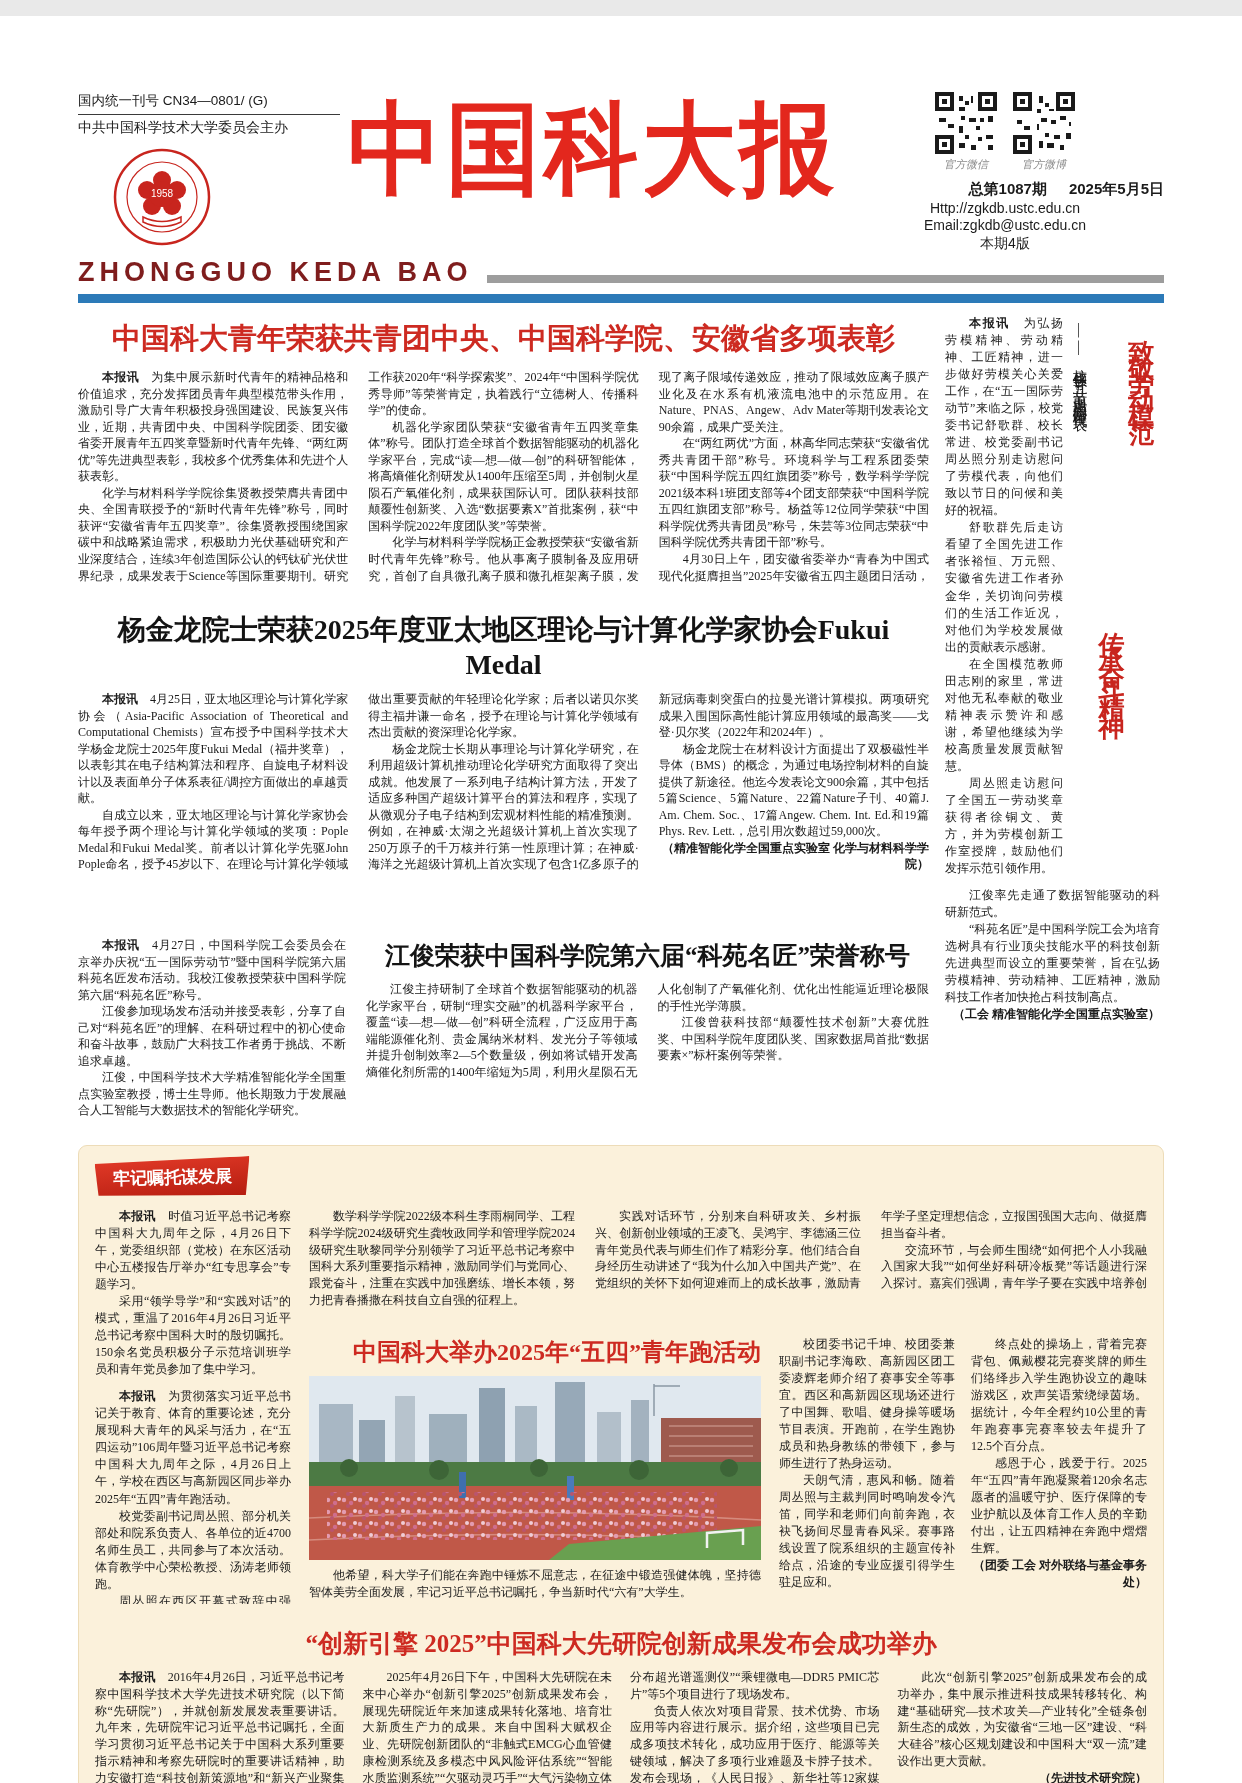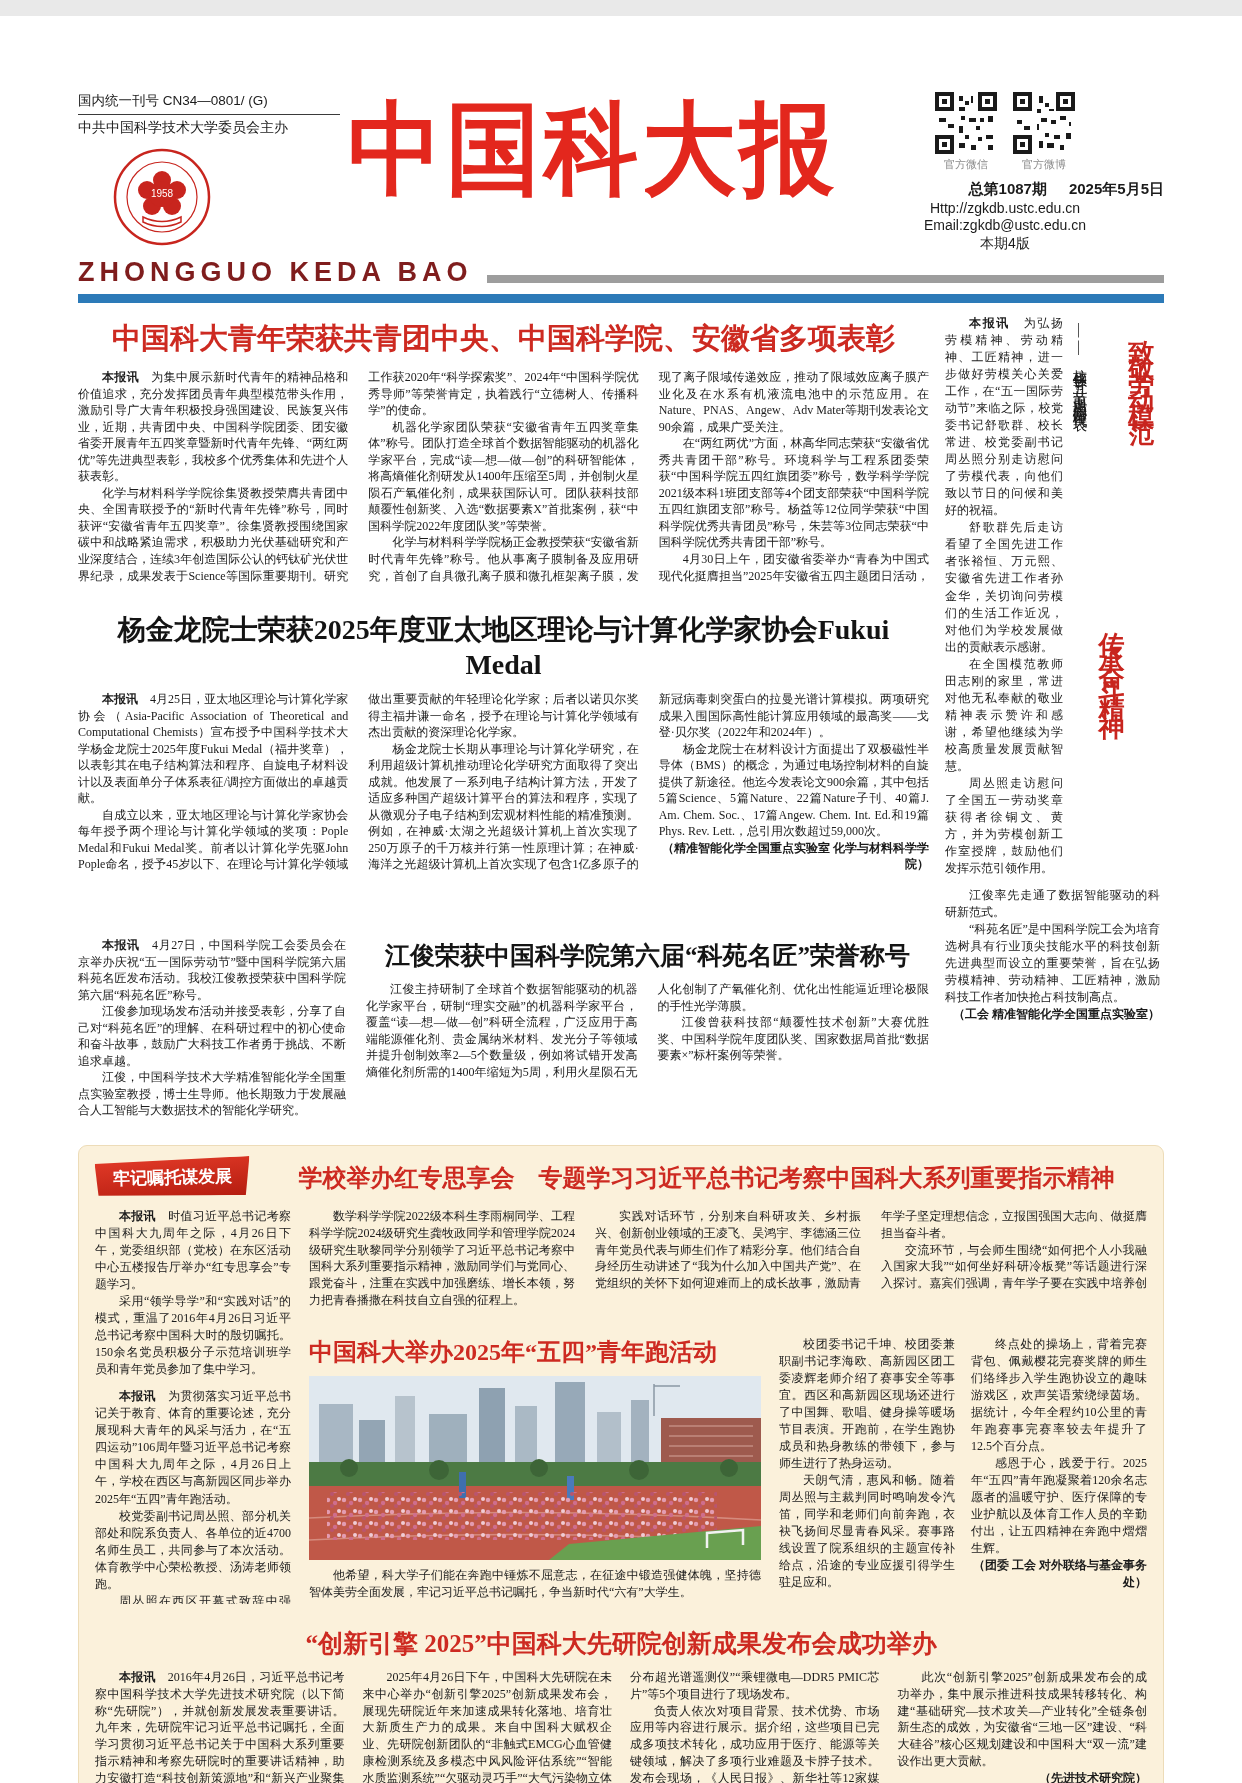--- a/index.html
+++ b/index.html
@@ -8,21 +8,21 @@
   
   .masthead{display:flex;align-items:flex-start;padding:76px 78px 0 78px;}
   .mh-left{width:262px;flex:none;font-family:"Liberation Sans","DejaVu Sans",sans-serif;}
   .serial{font-size:13.5px;border-bottom:1.5px solid #3a3a3a;padding-bottom:4px;margin-bottom:4px;white-space:nowrap;}
   .publisher{font-size:14px;}
   .logo-wrap{margin:10px 0 0 34px;}
   .mh-title{flex:1;text-align:center;color:#e3271d;font-size:94px;font-weight:900;line-height:1.05;
             margin-top:8px;letter-spacing:4px;transform:scaleY(1.08);white-space:nowrap;}
   .mh-right{width:318px;flex:none;text-align:center;font-family:"Liberation Sans","DejaVu Sans",sans-serif;}
   .qrs{display:flex;gap:16px;justify-content:center;}
-  .qr{width:62px;}
+  .qr{width:62px;font-style:italic;}
   .qr svg{width:62px;height:62px;display:block;}
   .qr-label{font-size:11px;color:#8a8a8a;margin-top:3px;}
   .issue-line{margin-top:8px;font-size:15px;font-weight:bold;display:flex;gap:22px;justify-content:flex-end;}
   .mh-url,.mh-email{font-size:14px;margin-top:1px;}
   .mh-pages{font-size:14px;margin-top:2px;}
   
   .mast-bottom{display:flex;align-items:flex-end;padding:4px 78px 0 78px;}
   .pinyin{font-size:27px;color:#7f1d1d;letter-spacing:5px;font-family:"Liberation Sans","DejaVu Sans",sans-serif;font-weight:bold;}
   .gray-rule{flex:1;height:8px;background:#9d9d9d;margin-left:14px;margin-bottom:5px;}
   .blue-rule{height:9px;background:#2c7ab8;margin:6px 78px 0 78px;}
@@ -64,21 +64,21 @@
          padding:8px 18px;flex:none;transform:rotate(-1.5deg);
          clip-path:polygon(0% 10%,100% 0%,97% 100%,2% 92%);font-family:"Liberation Sans","DejaVu Sans",sans-serif;}
   .ph-a{flex:1;font-size:24px;font-weight:bold;text-align:center;}
   .panel-mid{display:flex;gap:18px;margin-top:11px;}
   .p-left{width:196px;flex:none;height:396px;overflow:hidden;line-height:1.42;}
   .p-left .blk2{margin-top:10px;}
   .p-right{flex:1;min-width:0;}
   .a-cols{height:116px;line-height:1.4;}
   .b-row{display:flex;gap:18px;margin-top:12px;}
   .b-main{width:452px;flex:none;}
-  .b-head{font-size:24px;font-weight:bold;text-align:left;margin:0 0 8px 0;}
+  .b-head{font-size:24px;font-weight:bold;text-align:right;margin:0 0 8px 0;}
   .photo{width:452px;height:184px;display:block;}
   .b-caption{margin-top:7px;height:48px;overflow:hidden;line-height:1.42;}
   .b-side{flex:1;min-width:0;column-count:2;column-gap:16px;height:268px;overflow:hidden;line-height:1.42;}
   .c-sec{margin-top:12px;}
   .c-head{font-size:25px;font-weight:bold;text-align:center;margin:2px 0 9px 0;}
   .c-cols{height:150px;line-height:1.4;}
 </style>
 </head>
 <body>
 
@@ -203,21 +203,20 @@
           <p>江俊率先走通了数据智能驱动的科研新范式。</p>
           <p>“科苑名匠”是中国科学院工会为培育选树具有行业顶尖技能水平的科技创新先进典型而设立的重要荣誉，旨在弘扬劳模精神、劳动精神、工匠精神，激励科技工作者加快抢占科技制高点。</p>
           <p class="byline">（工会 精准智能化学全国重点实验室）</p>
         </div>
     </div>
   </main>
 
   <section class="panel">
     <div class="panel-head">
       <span class="badge">牢记嘱托谋发展</span>
-      <h2 class="ph-a hl-red">学校举办红专思享会　专题学习习近平总书记考察中国科大系列重要指示精神</h2>
     </div>
 
     <div class="panel-mid">
       <div class="p-left bodytxt">
         <div>
             <p><b>本报讯</b>　时值习近平总书记考察中国科大九周年之际，4月26日下午，党委组织部（党校）在东区活动中心五楼报告厅举办“红专思享会”专题学习。</p>
             <p>采用“领学导学”和“实践对话”的模式，重温了2016年4月26日习近平总书记考察中国科大时的殷切嘱托。150余名党员积极分子示范培训班学员和青年党员参加了集中学习。</p>
           </div>
         <div class="blk2">
             <p><b>本报讯</b>　为贯彻落实习近平总书记关于教育、体育的重要论述，充分展现科大青年的风采与活力，在“五四运动”106周年暨习近平总书记考察中国科大九周年之际，4月26日上午，学校在西区与高新园区同步举办2025年“五四”青年跑活动。</p>

